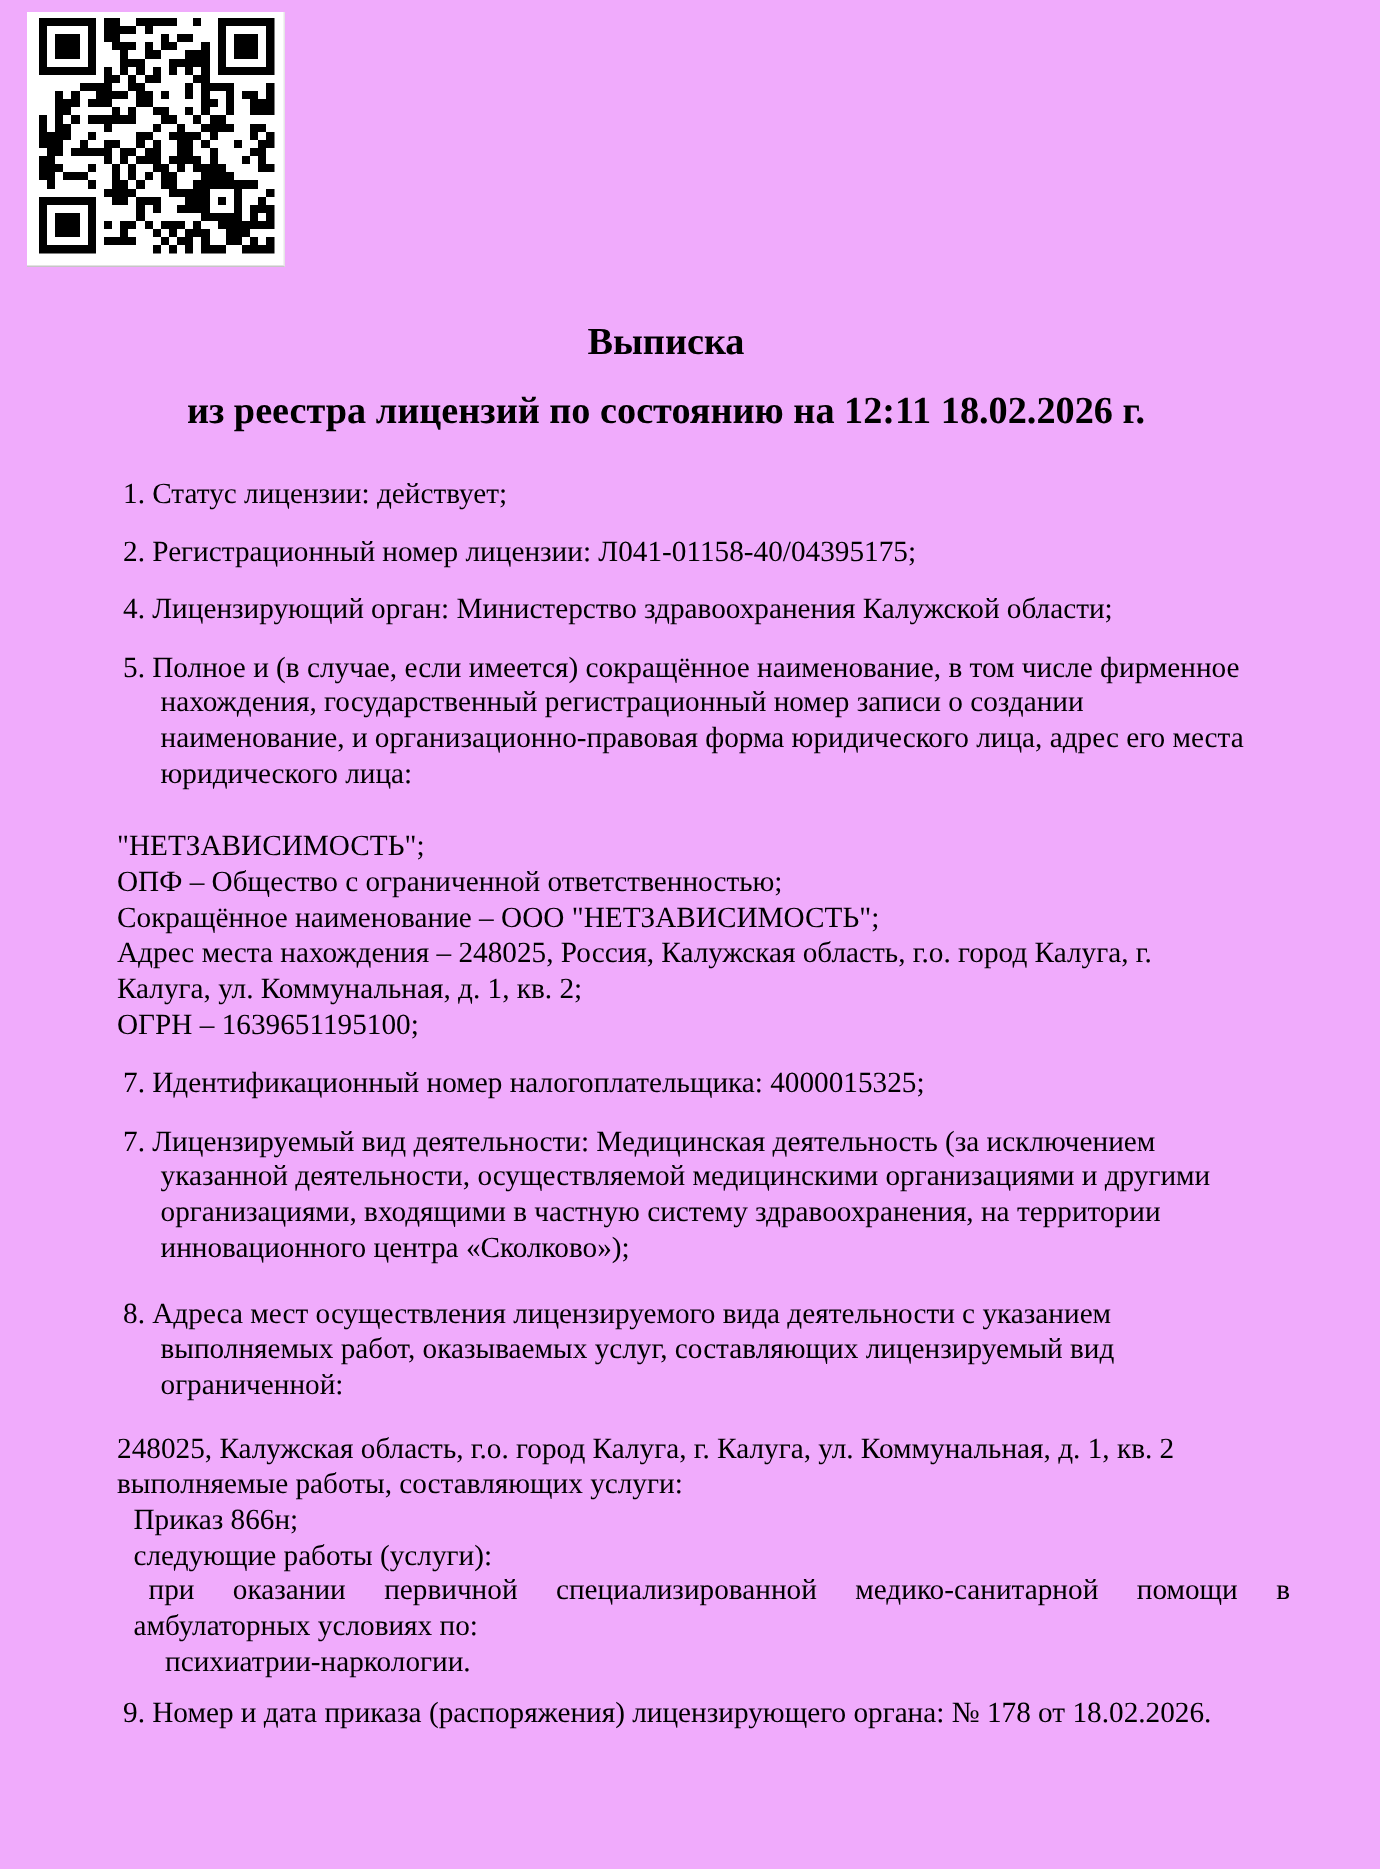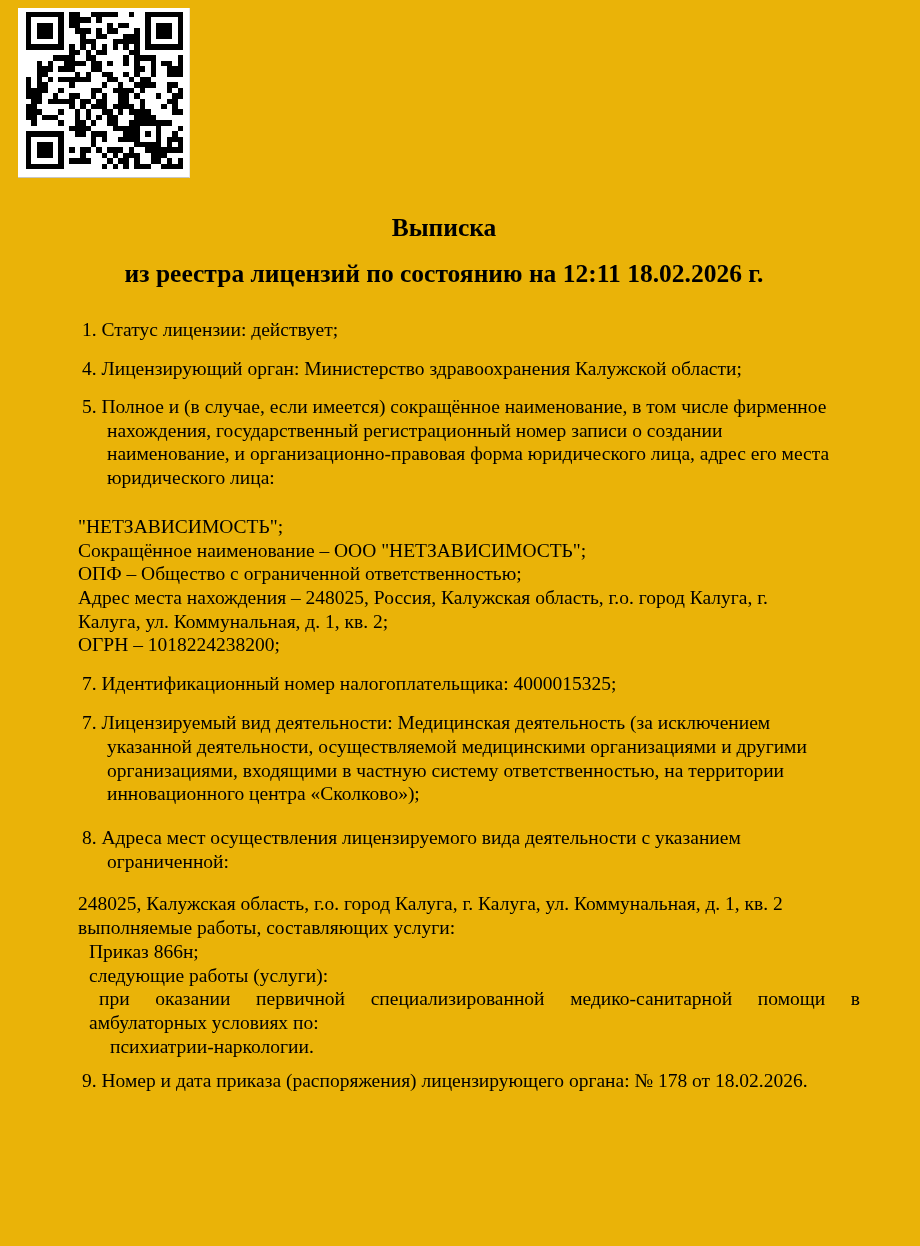--- a/index.html
+++ b/index.html
@@ -1,20 +1,20 @@
 <!DOCTYPE html>
 <html><head>
 <meta charset="utf-8">
 <style>
   html, body { margin: 0; padding: 0; background: #ffffff; }
   .page {
     position: relative;
     width: 920px;
     height: 1246px;
-    background: #eab308;
+    background: #f0abfc;
     color: #000000;
     font-family: "Liberation Serif", "DejaVu Serif", serif;
     overflow: hidden;
   }
   
   .qr {
     position: absolute;
     left: 18px;
     top: 8px;
     width: 172px;
@@ -497,48 +497,52 @@
 
   <div class="title-block">
     <div class="t1">Выписка</div>
     <div class="t2">из реестра лицензий по состоянию на 12:11 18.02.2026 г.</div>
   </div>
 
   <div class="doc-body" id="doc-body">
       <div class="para p-item-1">
         <div class="ln ln-first">1. Статус лицензии: действует;</div>
       </div>
+      <div class="para p-item-2">
+        <div class="ln ln-first">2. Регистрационный номер лицензии: Л041-01158-40/04395175;</div>
+      </div>
       <div class="para p-item-4">
         <div class="ln ln-first">4. Лицензирующий орган: Министерство здравоохранения Калужской области;</div>
       </div>
       <div class="para p-item-5">
         <div class="ln ln-first">5. Полное и (в случае, если имеется) сокращённое наименование, в том числе фирменное</div>
         <div class="ln ln-hang">нахождения, государственный регистрационный номер записи о создании</div>
         <div class="ln ln-hang">наименование, и организационно-правовая форма юридического лица, адрес его места</div>
         <div class="ln ln-hang">юридического лица:</div>
       </div>
       <div class="para p-name-block">
         <div class="ln ">"НЕТЗАВИСИМОСТЬ";</div>
+        <div class="ln ">ОПФ – Общество с ограниченной ответственностью;</div>
         <div class="ln ">Сокращённое наименование – ООО "НЕТЗАВИСИМОСТЬ";</div>
-        <div class="ln ">ОПФ – Общество с ограниченной ответственностью;</div>
         <div class="ln ">Адрес места нахождения – 248025, Россия, Калужская область, г.о. город Калуга, г.</div>
         <div class="ln ">Калуга, ул. Коммунальная, д. 1, кв. 2;</div>
-        <div class="ln ">ОГРН – 1018224238200;</div>
+        <div class="ln ">ОГРН – 1639651195100;</div>
       </div>
       <div class="para p-item-6">
         <div class="ln ln-first">7. Идентификационный номер налогоплательщика: 4000015325;</div>
       </div>
       <div class="para p-item-7">
         <div class="ln ln-first">7. Лицензируемый вид деятельности: Медицинская деятельность (за исключением</div>
         <div class="ln ln-hang">указанной деятельности, осуществляемой медицинскими организациями и другими</div>
-        <div class="ln ln-hang">организациями, входящими в частную систему ответственностью, на территории</div>
+        <div class="ln ln-hang">организациями, входящими в частную систему здравоохранения, на территории</div>
         <div class="ln ln-hang">инновационного центра «Сколково»);</div>
       </div>
       <div class="para p-item-8">
         <div class="ln ln-first">8. Адреса мест осуществления лицензируемого вида деятельности с указанием</div>
+        <div class="ln ln-hang">выполняемых работ, оказываемых услуг, составляющих лицензируемый вид</div>
         <div class="ln ln-hang">ограниченной:</div>
       </div>
       <div class="para p-works-block">
         <div class="ln ">248025, Калужская область, г.о. город Калуга, г. Калуга, ул. Коммунальная, д. 1, кв. 2</div>
         <div class="ln ">выполняемые работы, составляющих услуги:</div>
         <div class="ln ln-in1">Приказ 866н;</div>
         <div class="ln ln-in1">следующие работы (услуги):</div>
         <div class="ln ln-in2 ln-just">при оказании первичной специализированной медико-санитарной помощи в</div>
         <div class="ln ln-in1">амбулаторных условиях по:</div>
         <div class="ln ln-in3">психиатрии-наркологии.</div>

